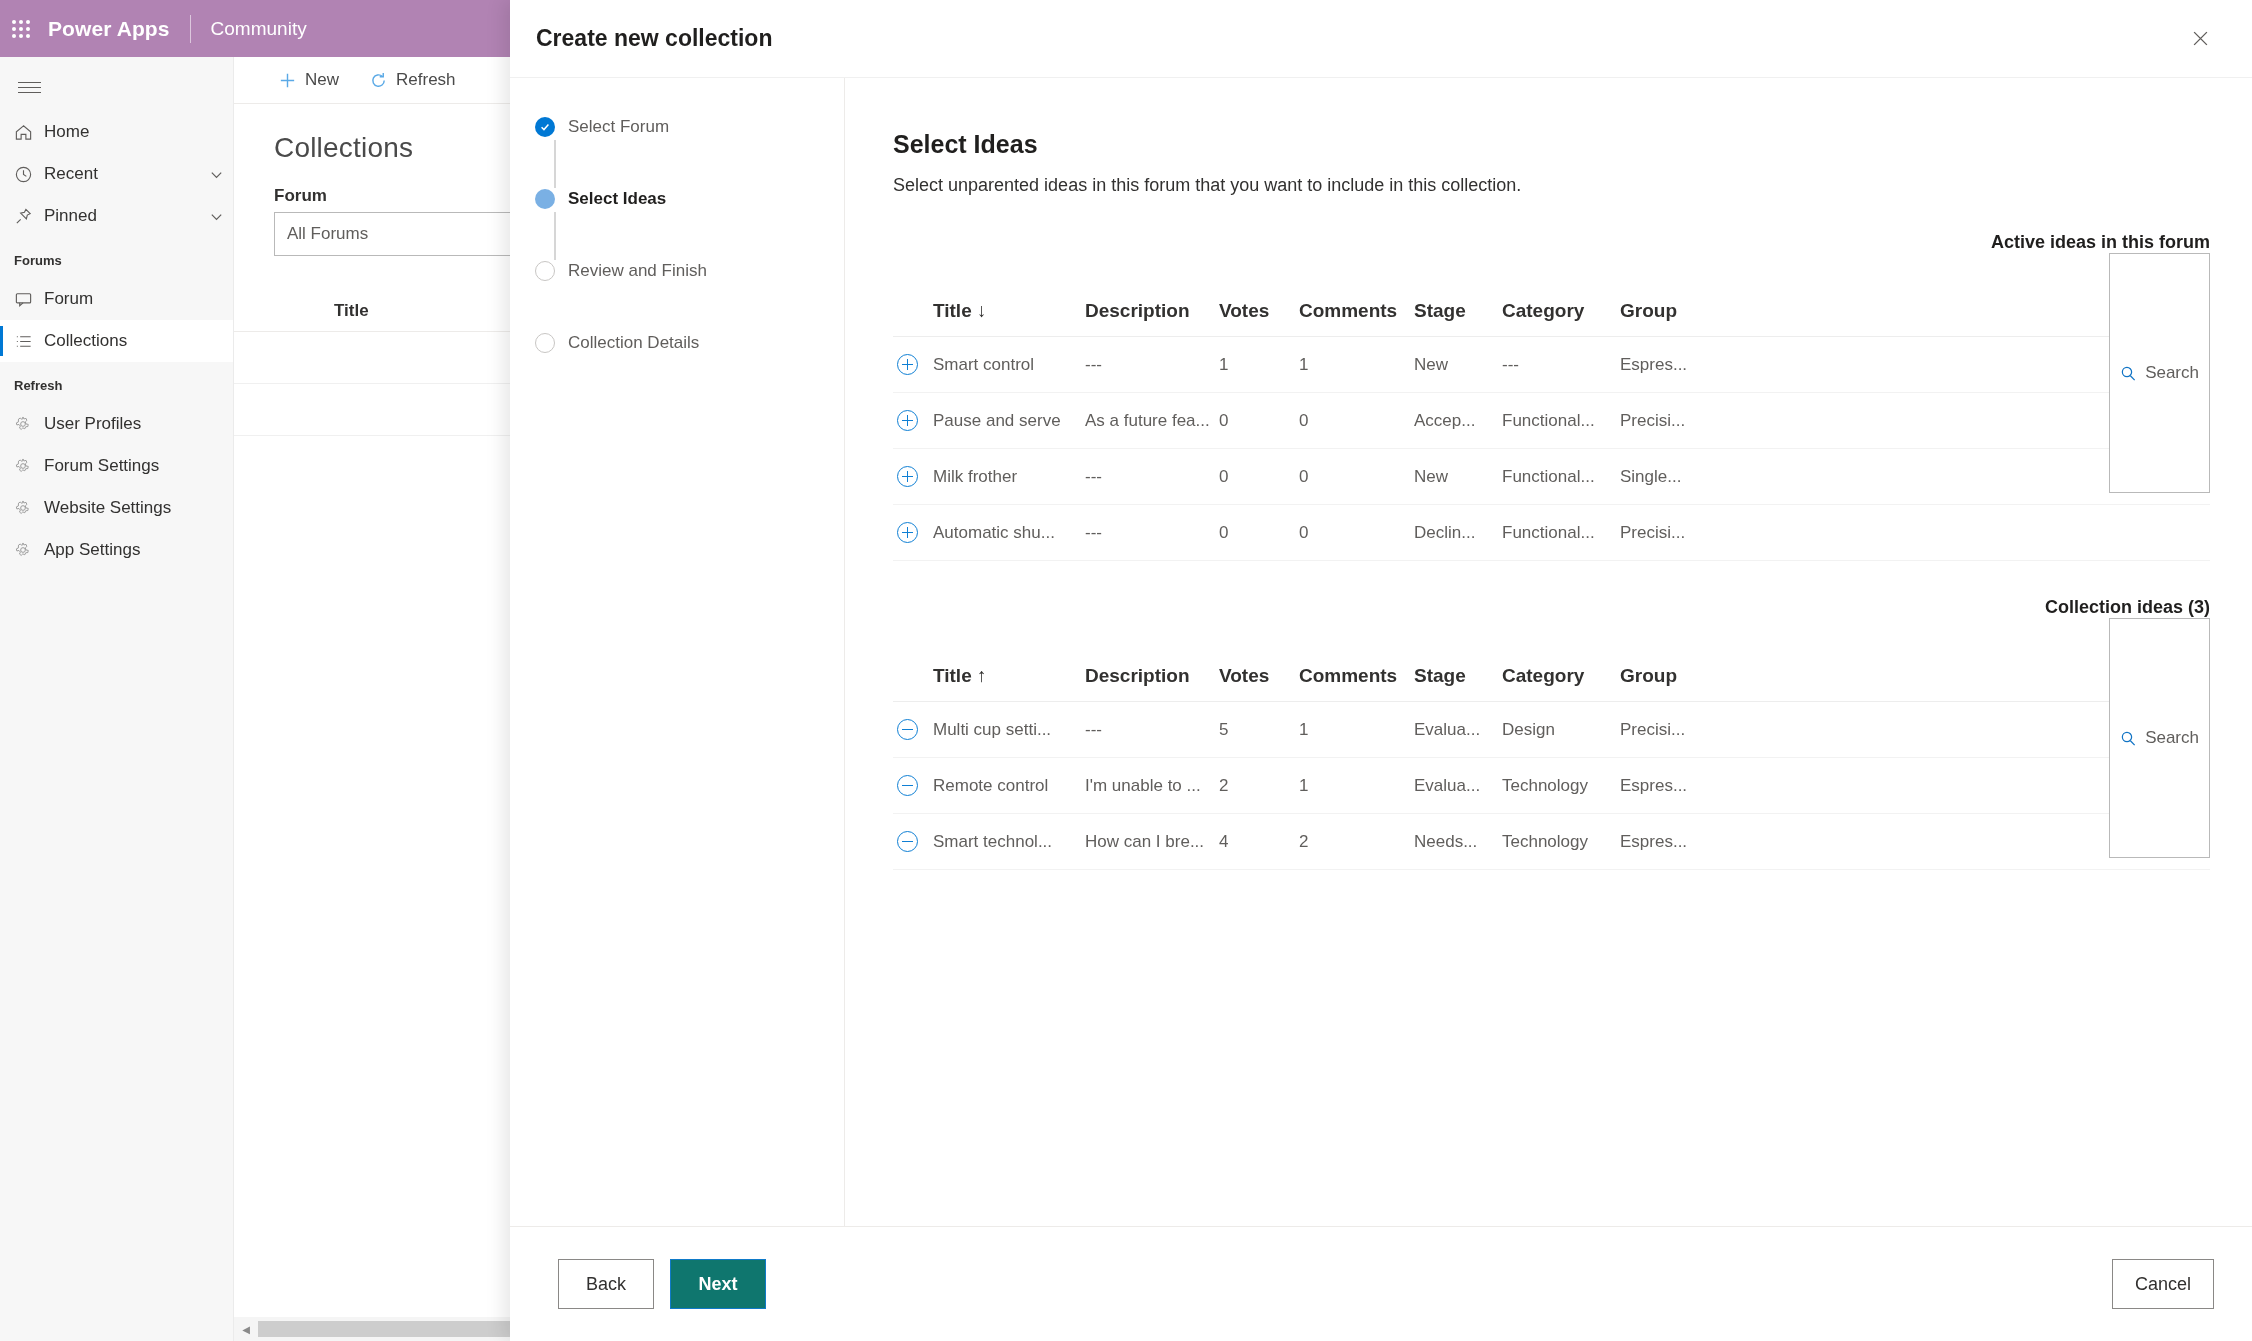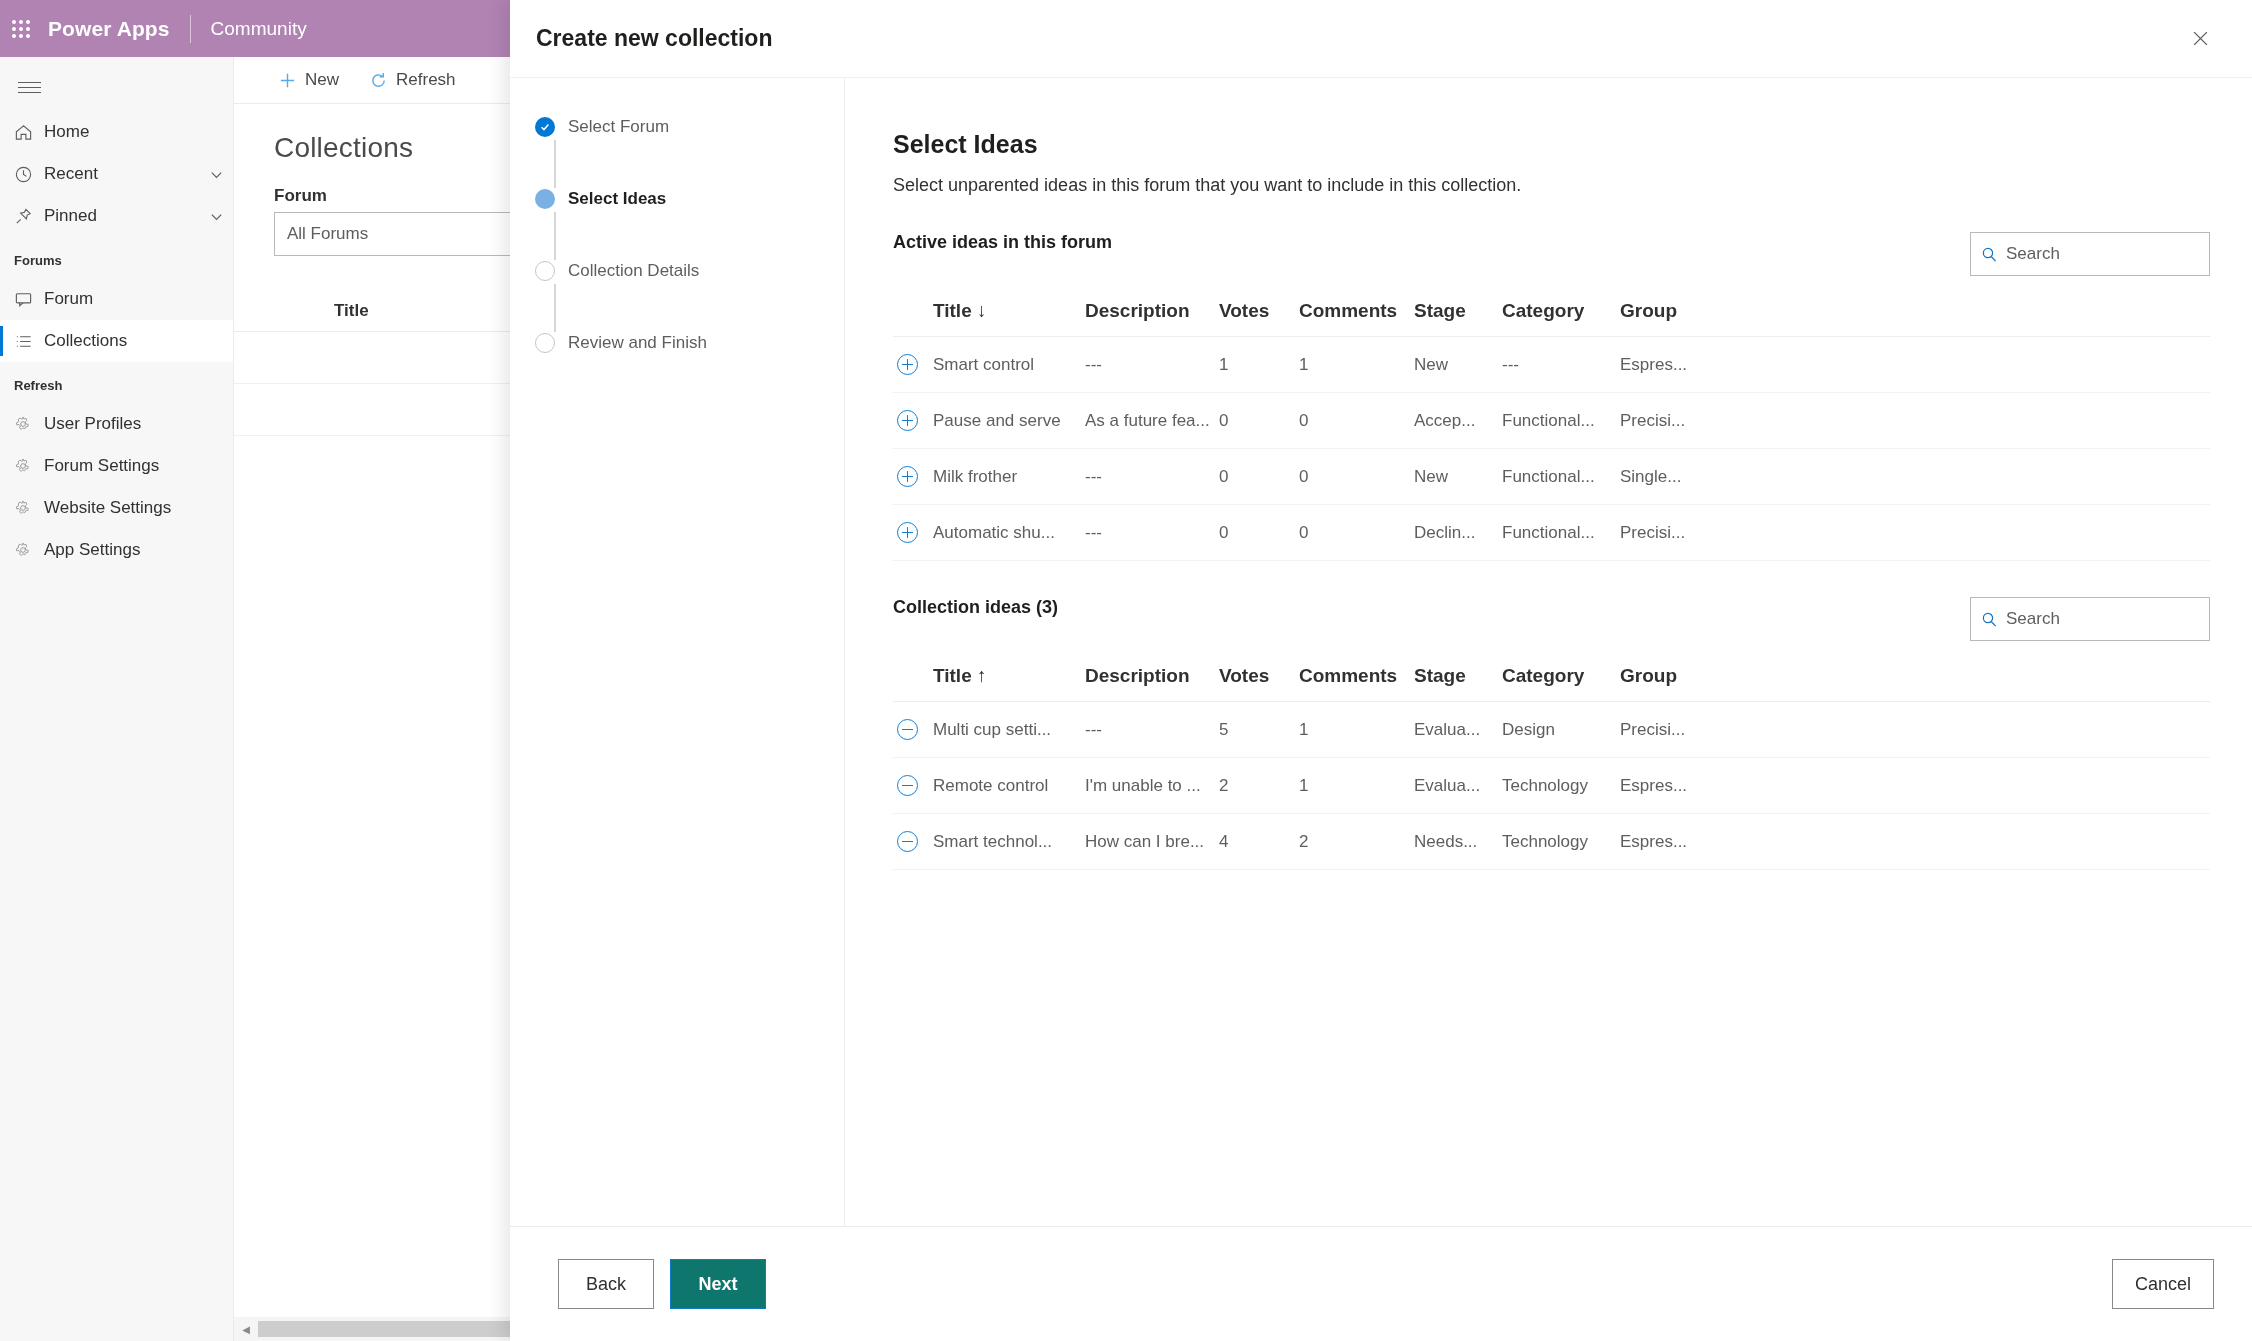--- a/index.html
+++ b/index.html
@@ -147,21 +147,21 @@
   }
   .step:last-child .connector { display: none; }
   .step .st-label { font-size: 17px; color: #605e5c; padding-left: 8px; line-height: 22px; }
   .step .st-label.active { color: #201f1e; font-weight: bold; }
 
   .pane { flex: 1 1 auto; padding: 52px 42px 0 48px; min-width: 0; overflow: hidden; }
   .pane-title { font-size: 25px; font-weight: bold; color: #201f1e; }
   .pane-desc { font-size: 18px; color: #323130; padding-top: 16px; }
 
   .section { margin-top: 36px; }
-  .section-head { display: flex; align-items: flex-start; height: 44px; }
+  .section-head { display: flex; align-items: flex-end; height: 44px; flex-direction: column; }
   .section-title { font-size: 18px; font-weight: bold; color: #201f1e; flex: 1 1 auto; }
 
   .searchbox {
     flex: 0 0 240px; height: 44px; border: 1px solid #b9b9b9; background: #fff;
     display: flex; align-items: center; padding: 16px 10px; gap: 8px;
   }
   .searchbox .s-ico { color: #1174c5; display:flex; align-items:center; }
   .searchbox .s-ph { color: #605e5c; font-size: 17px; }
 
   table.grid { width: 100%; border-collapse: collapse; table-layout: fixed; margin-top: 14px; }
@@ -409,33 +409,33 @@
 
         <div class="step">
           <div class="connector"></div>
           <div class="bullet">
             <div class="dot current"></div>
           </div>
           <div class="st-label active">Select Ideas</div>
         </div>
 
         <div class="step">
+
+          <div class="bullet">
+            <div class="dot todo"></div>
+          </div>
+          <div class="st-label">Review and Finish</div>
+        </div>
+
+        <div class="step">
           <div class="connector"></div>
           <div class="bullet">
             <div class="dot todo"></div>
           </div>
           <div class="st-label">Collection Details</div>
-        </div>
-
-        <div class="step">
-
-          <div class="bullet">
-            <div class="dot todo"></div>
-          </div>
-          <div class="st-label">Review and Finish</div>
         </div>
       </div>
 
       <div class="pane">
         <div class="pane-title">Select Ideas</div>
         <div class="pane-desc">Select unparented ideas in this forum that you want to include in this collection.</div>
 
         <div class="section">
           <div class="section-head">
             <div class="section-title">Active ideas in this forum</div>

